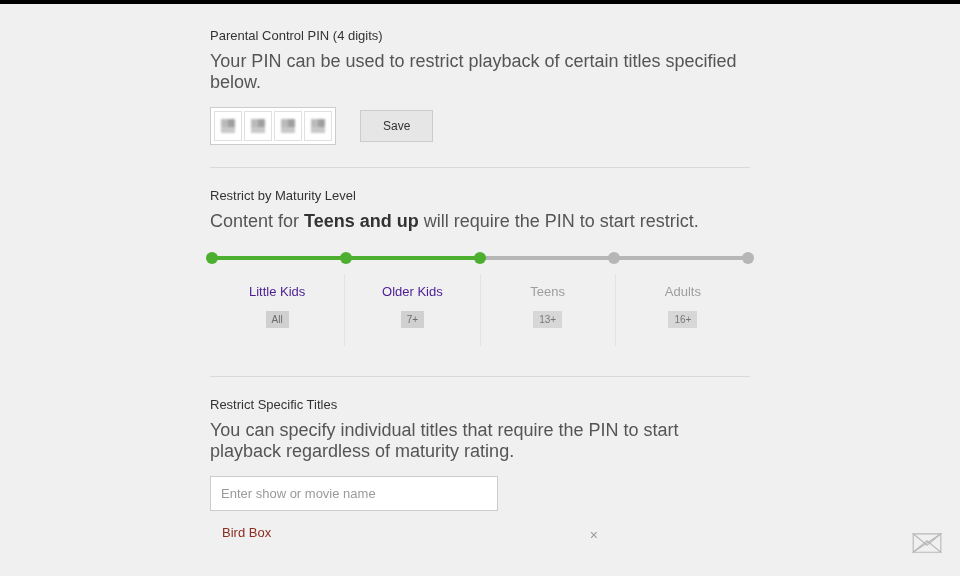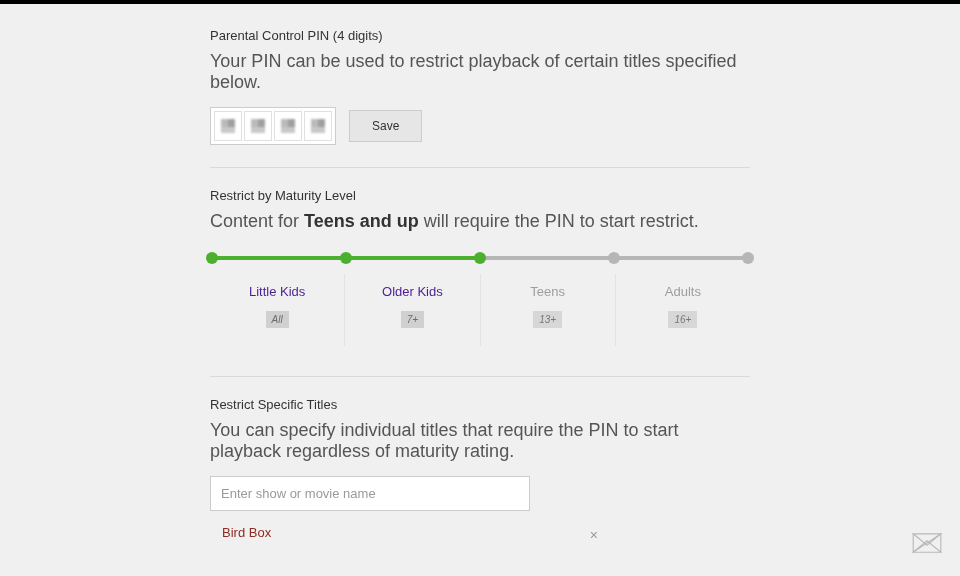--- a/index.html
+++ b/index.html
@@ -27,21 +27,21 @@
     font-weight: 400;
     color: #333;
     margin-bottom: 8px;
   }
   .desc {
     font-size: 18px;
     color: #555;
     margin-bottom: 14px;
   }
   .desc strong { font-weight: 700; color: #333; }
-  .pin-row { display: flex; align-items: center; gap: 13px; margin-bottom: 22px; }
+  .pin-row { display: flex; align-items: center; gap: 24px; margin-bottom: 22px; }
   .pin-boxes { display: flex; gap: 0; border: 1px solid #ccc; background: #fff; padding: 2px; }
   .pin-box {
     width: 28px; height: 30px;
     border: 1px solid #e0e0e0;
     background: #fff;
     display: flex; align-items: center; justify-content: center;
     margin: 1px;
     position: relative;
   }
   
@@ -103,27 +103,26 @@
   .level-name { font-size: 13px; margin-bottom: 10px; }
   .level.active .level-name { color: #4c1d95; }
   .level.inactive .level-name { color: #9e9e9e; }
   .age-badge {
     display: inline-block;
     background: #d7d7d7;
     color: #777;
     font-size: 10px;
     padding: 3px 6px;
     min-width: 20px;
-    font-style: italic;
   }
   .level.active .age-badge { background: #d0d0d0; color: #6b6b6b; }
 
   
   .title-input {
-    width: 320px;
+    width: 288px;
     padding: 9px 10px;
     font-size: 13px;
     border: 1px solid #ccc;
     background: #fff;
     color: #000000;
     margin-bottom: 14px;
   }
   .title-input::placeholder { color: #9a9a9a; }
   .restricted-title {
     display: flex; align-items: flex-start; justify-content: space-between;

